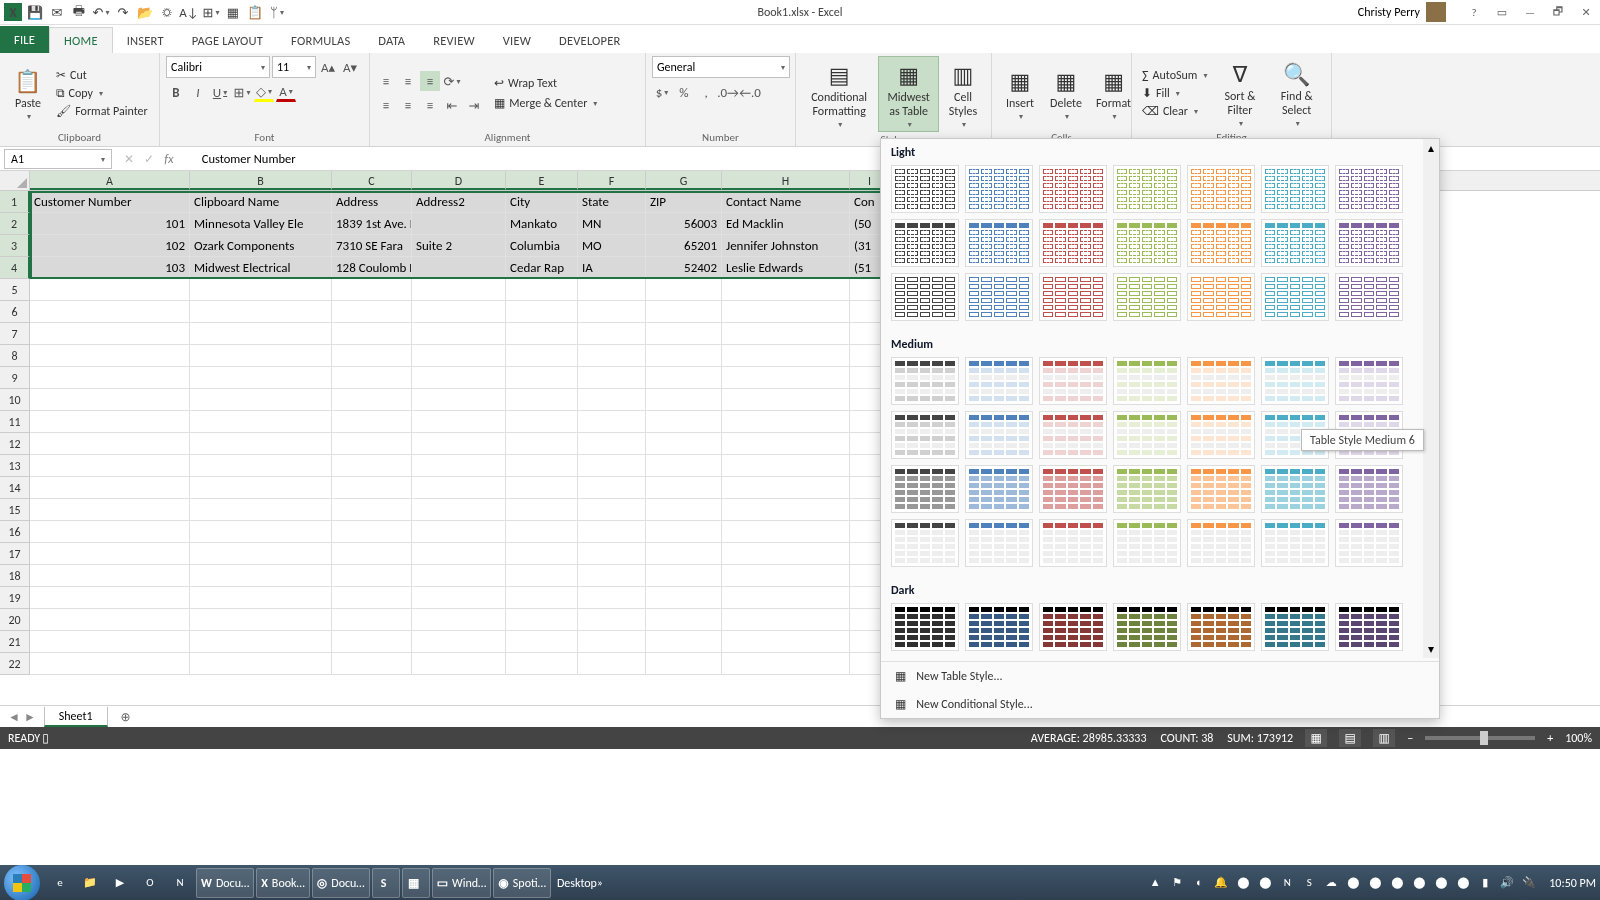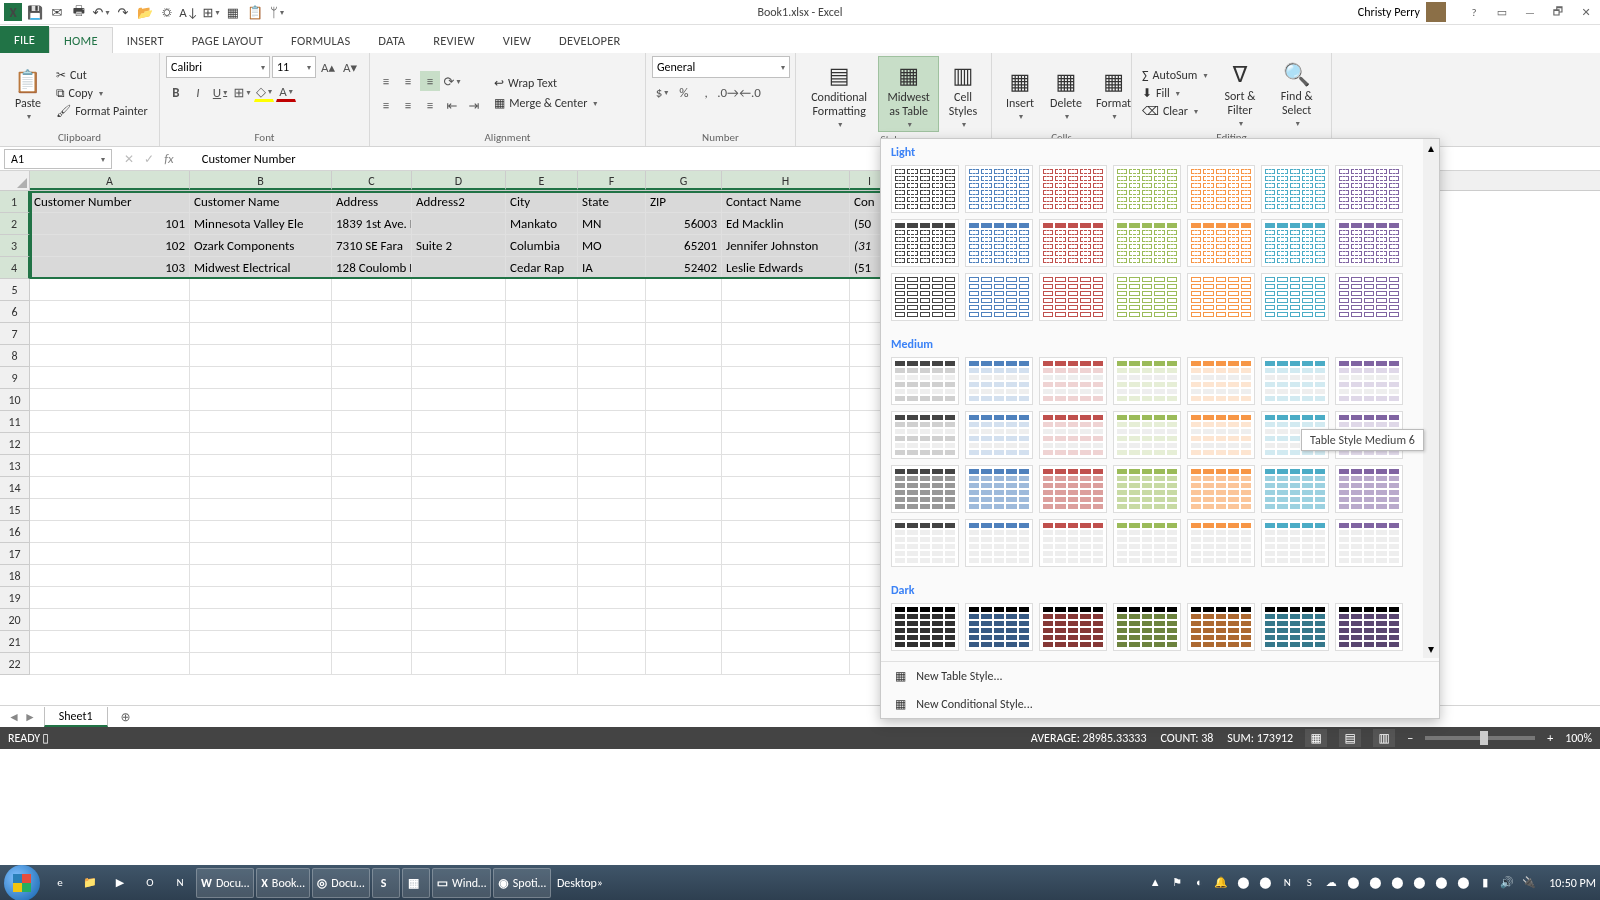--- a/index.html
+++ b/index.html
@@ -81,21 +81,21 @@
 .tb-btn{height:30px;min-width:28px;display:flex;align-items:center;justify-content:center;margin-right:2px;color:#fff;font-size:11px;padding:0 4px;cursor:pointer;border-radius:2px}
 .tb-btn.running{background:rgba(255,255,255,.12);border:1px solid rgba(255,255,255,.25);max-width:76px;gap:4px}
 .tb-btn.running span{overflow:hidden;text-overflow:ellipsis;white-space:nowrap}
 .tray{margin-left:auto;display:flex;align-items:center;gap:6px;color:#fff}
 .tray .ti{width:16px;height:16px;display:flex;align-items:center;justify-content:center;font-size:11px}
 .win-start{width:36px;height:36px;border-radius:50%;background:radial-gradient(circle at 35% 35%,#7fc0ff,#1060aa);display:flex;align-items:center;justify-content:center;margin-right:6px}
 .win-start:before{content:"";width:18px;height:18px;background:conic-gradient(from 0deg,#e74c3c 0 25%,#27ae60 0 50%,#f1c40f 0 75%,#2980b9 0)}
 
 
 .gallery{position:absolute;top:138px;left:880px;width:560px;background:#fafafa;border:1px solid #c9c9c9;box-shadow:0 4px 12px rgba(0,0,0,.25);z-index:20}
-.gal-head{font-size:12px;color:#3b82f6;padding:6px 10px 2px;font-weight:600}
+.gal-head{font-size:12px;color:#0f172a;padding:6px 10px 2px;font-weight:600}
 .gal-grid{display:flex;flex-wrap:wrap;gap:6px;padding:4px 10px 10px}
 .swatch{width:68px;height:48px;border:1px solid #ddd;background:#fff;cursor:pointer;display:flex;flex-direction:column;padding:3px;gap:2px;position:relative}
 .swatch .srow{height:5px;display:flex;gap:2px}
 .swatch .scell{flex:1;background:#ddd}
 .swatch.hdr .srow:first-child .scell{background:var(--c)}
 .swatch.light .srow .scell{background:#fff;border:1px dashed var(--c)}
 .swatch.light.hdr .srow:first-child .scell{background:var(--c);border:none}
 .swatch.med .srow .scell{background:#eee}
 .swatch.med .srow:first-child .scell{background:var(--c)}
 .swatch.med.banded .srow:nth-child(2n) .scell{background:color-mix(in srgb,var(--c) 25%,#fff)}
@@ -346,21 +346,21 @@
       <div class="ch sel" style="width: 72px;">E</div>
       <div class="ch sel" style="width: 68px;">F</div>
       <div class="ch sel" style="width: 76px;">G</div>
       <div class="ch sel" style="width: 128px;">H</div>
       <div class="ch sel" style="width: 40px;">I</div>
     </div>
   <div class="rows" id="rows">
       <div class="row">
         <div class="rh sel">1</div>
         <div class="cell selrange" style="width: 160px;">Customer Number</div>
-        <div class="cell selrange" style="width: 142px;">Customer Name</div>
+        <div class="cell selrange" style="width: 142px;">Clipboard Name</div>
         <div class="cell selrange" style="width: 80px;">Address</div>
         <div class="cell selrange" style="width: 94px;">Address2</div>
         <div class="cell selrange" style="width: 72px;">City</div>
         <div class="cell selrange" style="width: 68px;">State</div>
         <div class="cell selrange" style="width: 76px;">ZIP</div>
         <div class="cell selrange" style="width: 128px;">Contact Name</div>
         <div class="cell selrange" style="width: 40px;">Con</div>
       </div>
       <div class="row">
         <div class="rh sel">2</div>
@@ -377,21 +377,21 @@
       <div class="row">
         <div class="rh sel">3</div>
         <div class="cell selrange ralign" style="width: 160px;">102</div>
         <div class="cell selrange" style="width: 142px;">Ozark Components</div>
         <div class="cell selrange" style="width: 80px;">7310 SE Fara</div>
         <div class="cell selrange" style="width: 94px;">Suite 2</div>
         <div class="cell selrange" style="width: 72px;">Columbia</div>
         <div class="cell selrange" style="width: 68px;">MO</div>
         <div class="cell selrange ralign" style="width: 76px;">65201</div>
         <div class="cell selrange" style="width: 128px;">Jennifer Johnston</div>
-        <div class="cell selrange" style="width: 40px; font-style: italic;">(31</div>
+        <div class="cell selrange" style="width: 40px;">(31</div>
       </div>
       <div class="row">
         <div class="rh sel">4</div>
         <div class="cell selrange ralign" style="width: 160px;">103</div>
         <div class="cell selrange" style="width: 142px;">Midwest Electrical</div>
         <div class="cell selrange" style="width: 80px;">128 Coulomb Blvd.</div>
         <div class="cell selrange" style="width: 94px;"></div>
         <div class="cell selrange" style="width: 72px;">Cedar Rap</div>
         <div class="cell selrange" style="width: 68px;">IA</div>
         <div class="cell selrange ralign" style="width: 76px;">52402</div>

